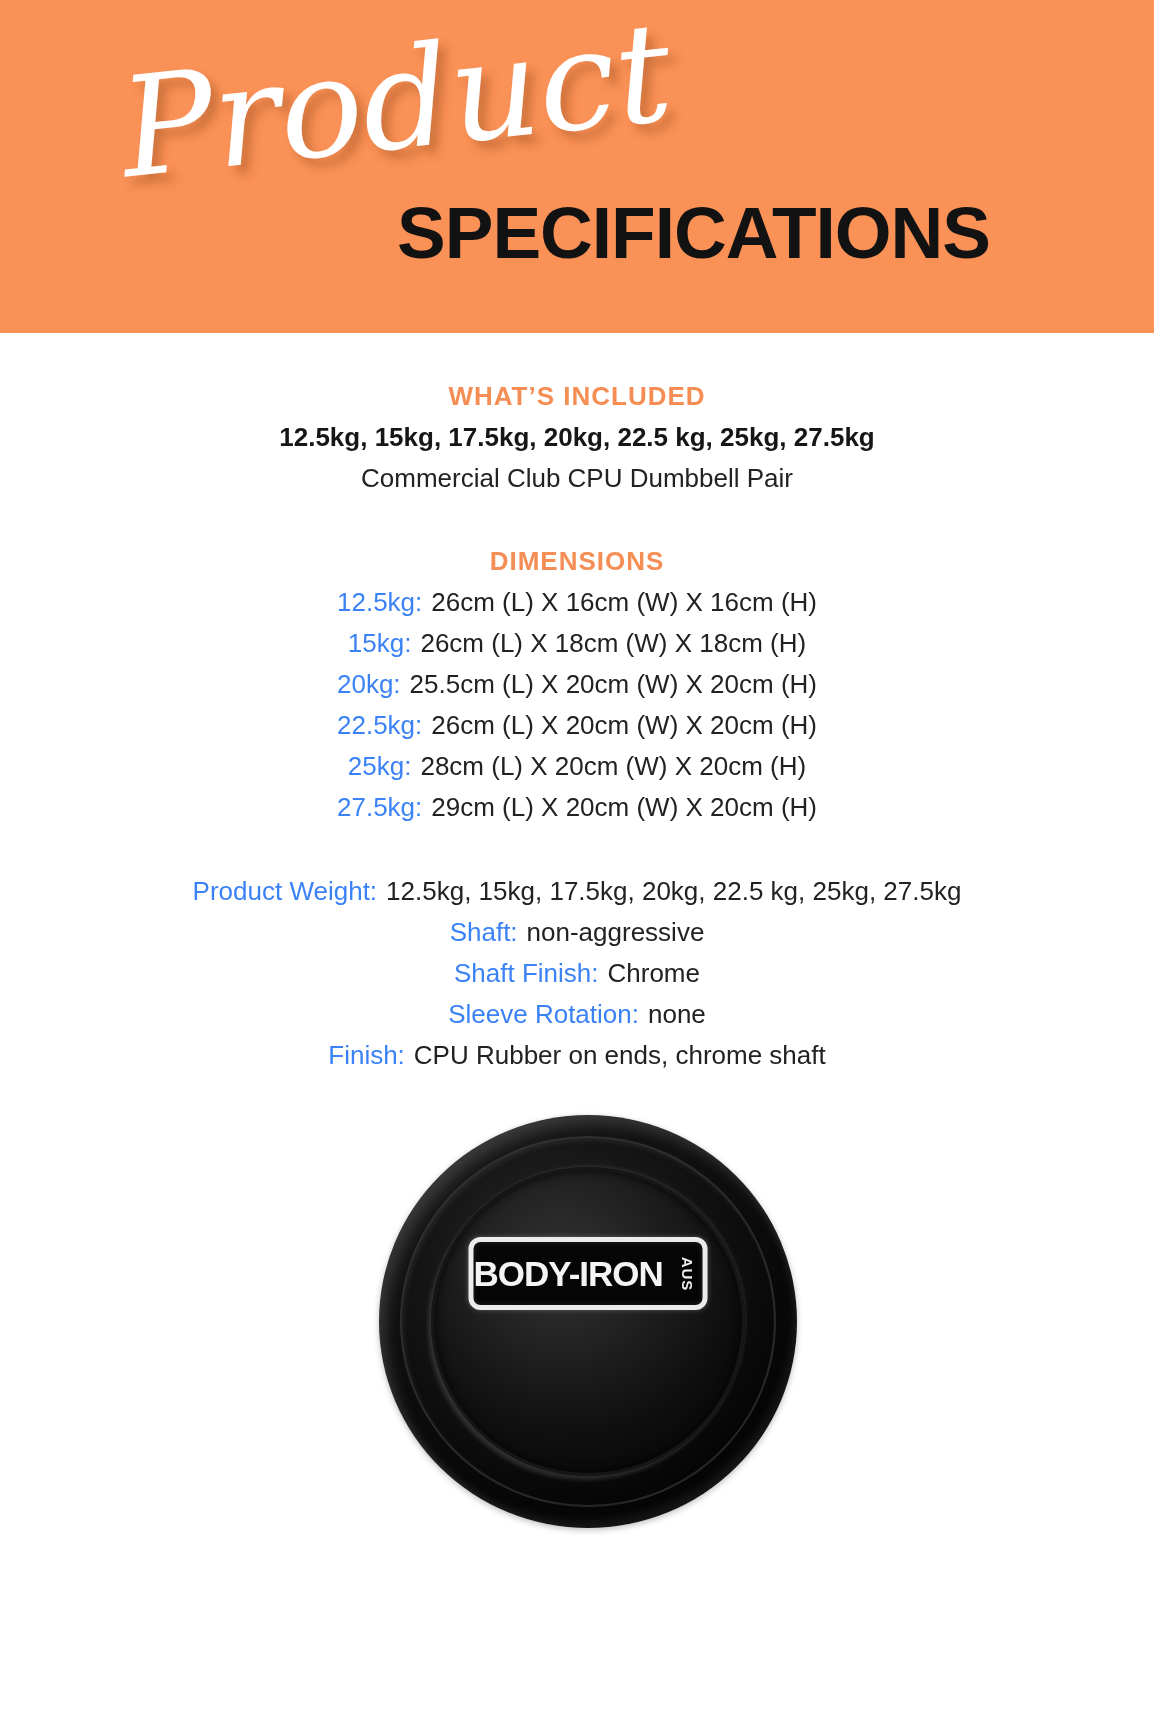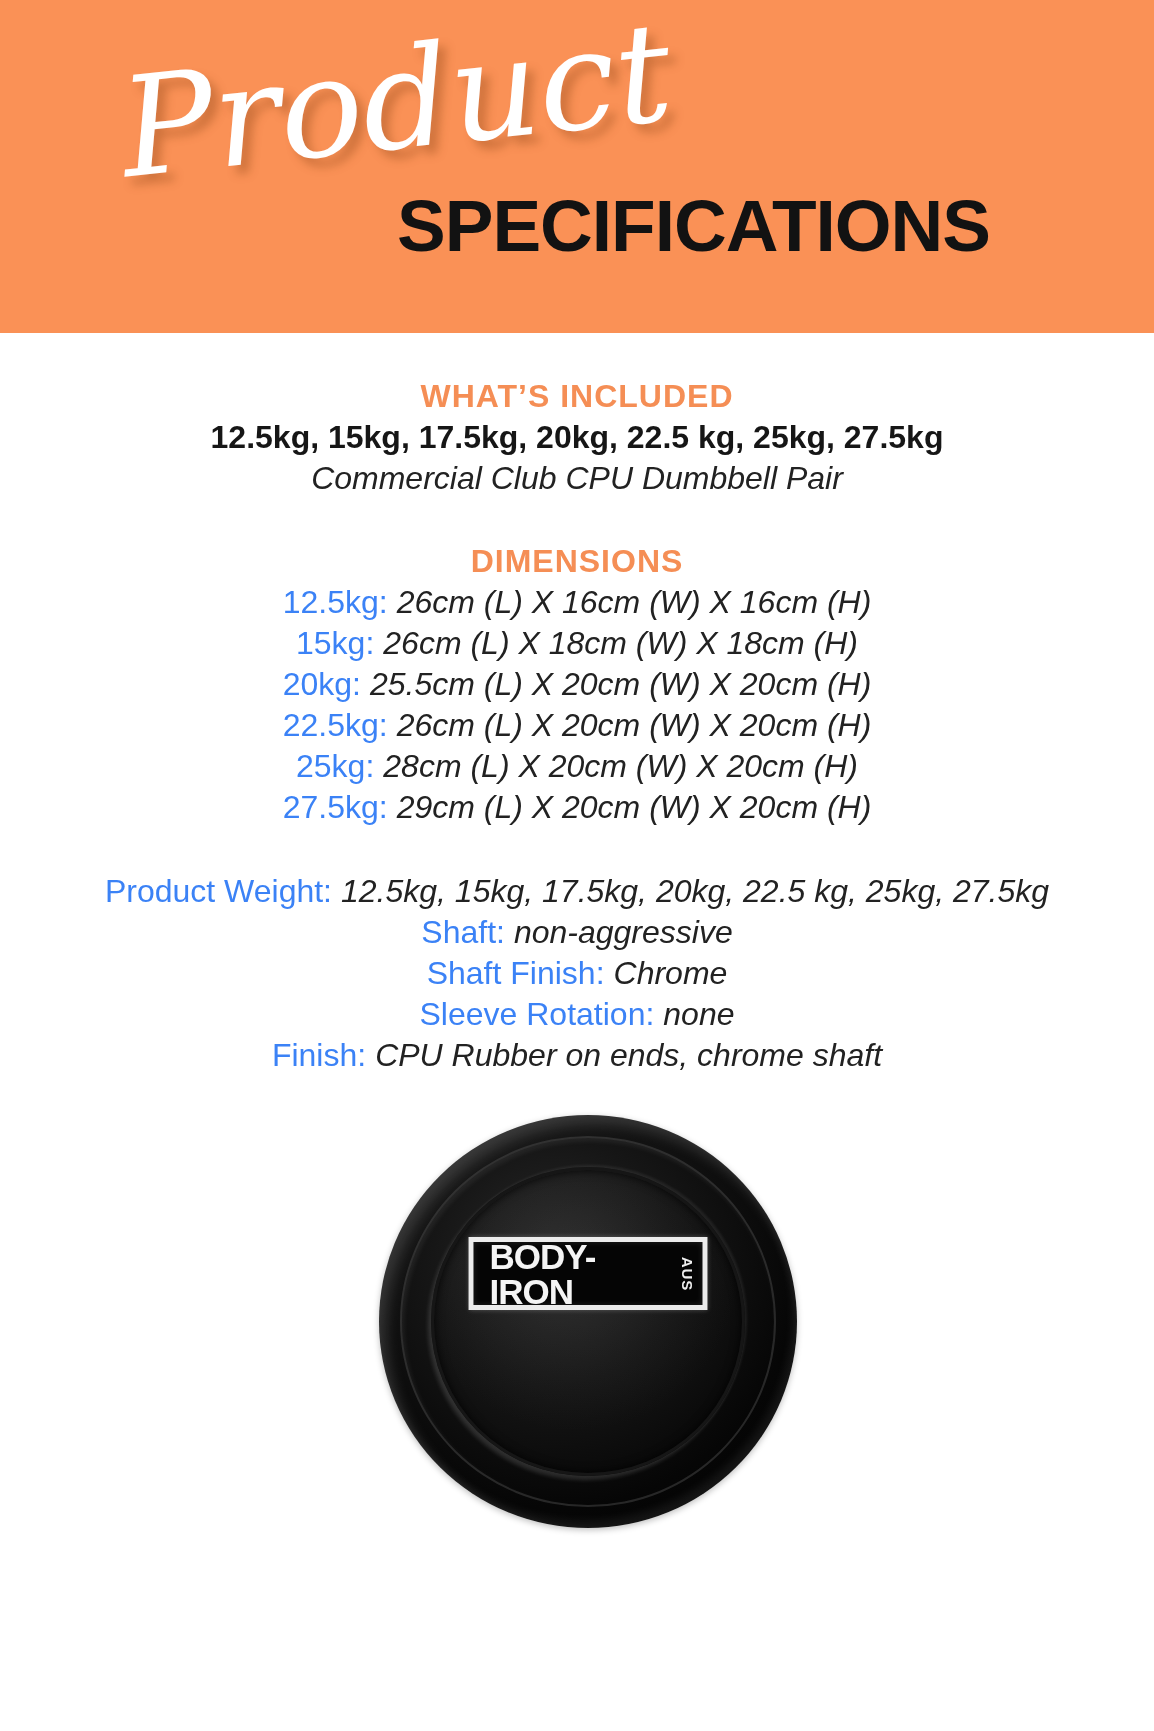--- a/index.html
+++ b/index.html
@@ -26,43 +26,43 @@
     font-style: italic;
     font-size: 138px;
     line-height: 1.2;
     color: #ffffff;
     transform: rotate(-6deg);
     text-shadow: 7px 9px 10px rgba(130, 60, 15, 0.35);
     z-index: 1;
   }
   .main-title {
     position: absolute;
-    left: 397px; top: 189px;
+    left: 397px; top: 196px;
     font-size: 73px;
     font-weight: bold;
     letter-spacing: -1px;
     line-height: 1;
     color: #121212;
     z-index: 2;
   }
 
   
   .content {
     width: 100%;
     text-align: center;
-    font-size: 32px;
+    font-size: 26px;
   }
   .line { line-height: 41px; white-space: nowrap; }
   .heading {
     color: #F58E55;
     font-weight: bold;
     letter-spacing: 1px;
   }
   .lbl { font-weight: normal; color: #3b82f6; margin-right: 9px; margin-top: 36px; }
-  .val { font-weight: normal; color: #222222; font-style: italic; }
+  .val { font-weight: normal; color: #222222; }
   .strong-line { font-weight: bold; color: #161616; }
 
   .sec-included   { margin-top: 43px; }
   .sec-dimensions { margin-top: 42px; }
   .sec-specs      { margin-top: 43px; }
 
   
   .plate {
     position: relative;
     width: 418px; height: 413px;
@@ -90,27 +90,26 @@
       2px -2px 3px rgba(255,255,255,0.08),
       inset 0 0 10px rgba(0,0,0,0.85);
     background: radial-gradient(circle at 46% 32%, rgba(80,80,80,0.22) 0%, rgba(0,0,0,0) 62%);
   }
   .logo-badge {
     position: absolute;
     left: 50%; top: 122px;
     transform: translateX(-50%);
     width: 239px; height: 73px;
     border: 5px solid #ececec;
-    border-radius: 0;
+    border-radius: 12px;
     background: #050505;
     box-shadow: 0 0 5px rgba(255,255,255,0.25), inset 0 0 6px rgba(255,255,255,0.12);
     display: flex;
     align-items: center;
     justify-content: flex-start;
-    padding-left: 16px;
   }
   .brand-text {
     font-size: 35px;
     font-weight: bold;
     letter-spacing: -1px;
     color: #f4f4f4;
     padding-right: 28px;
     line-height: 1;
   }
   .brand-suffix {

